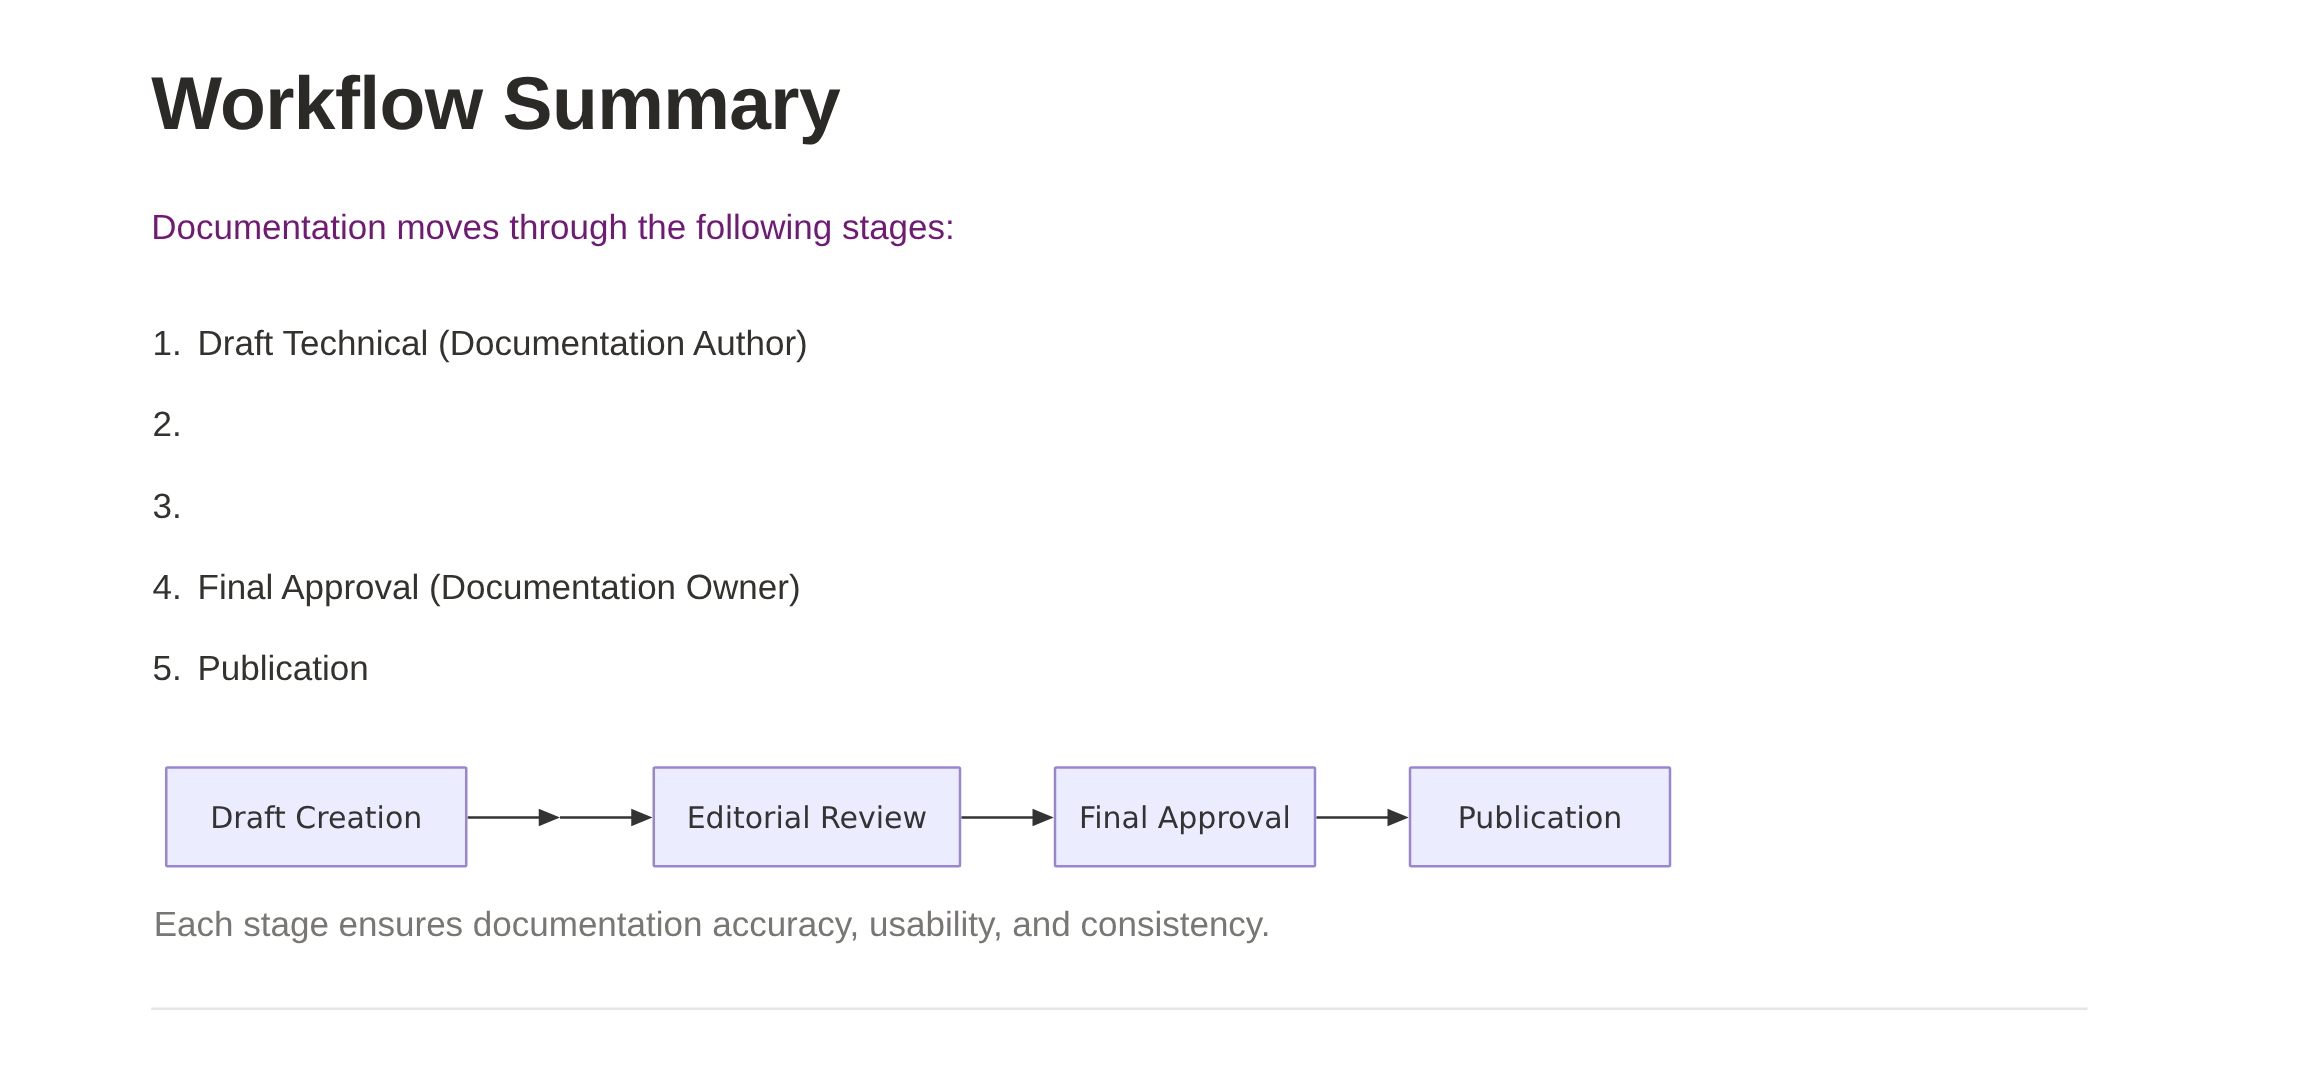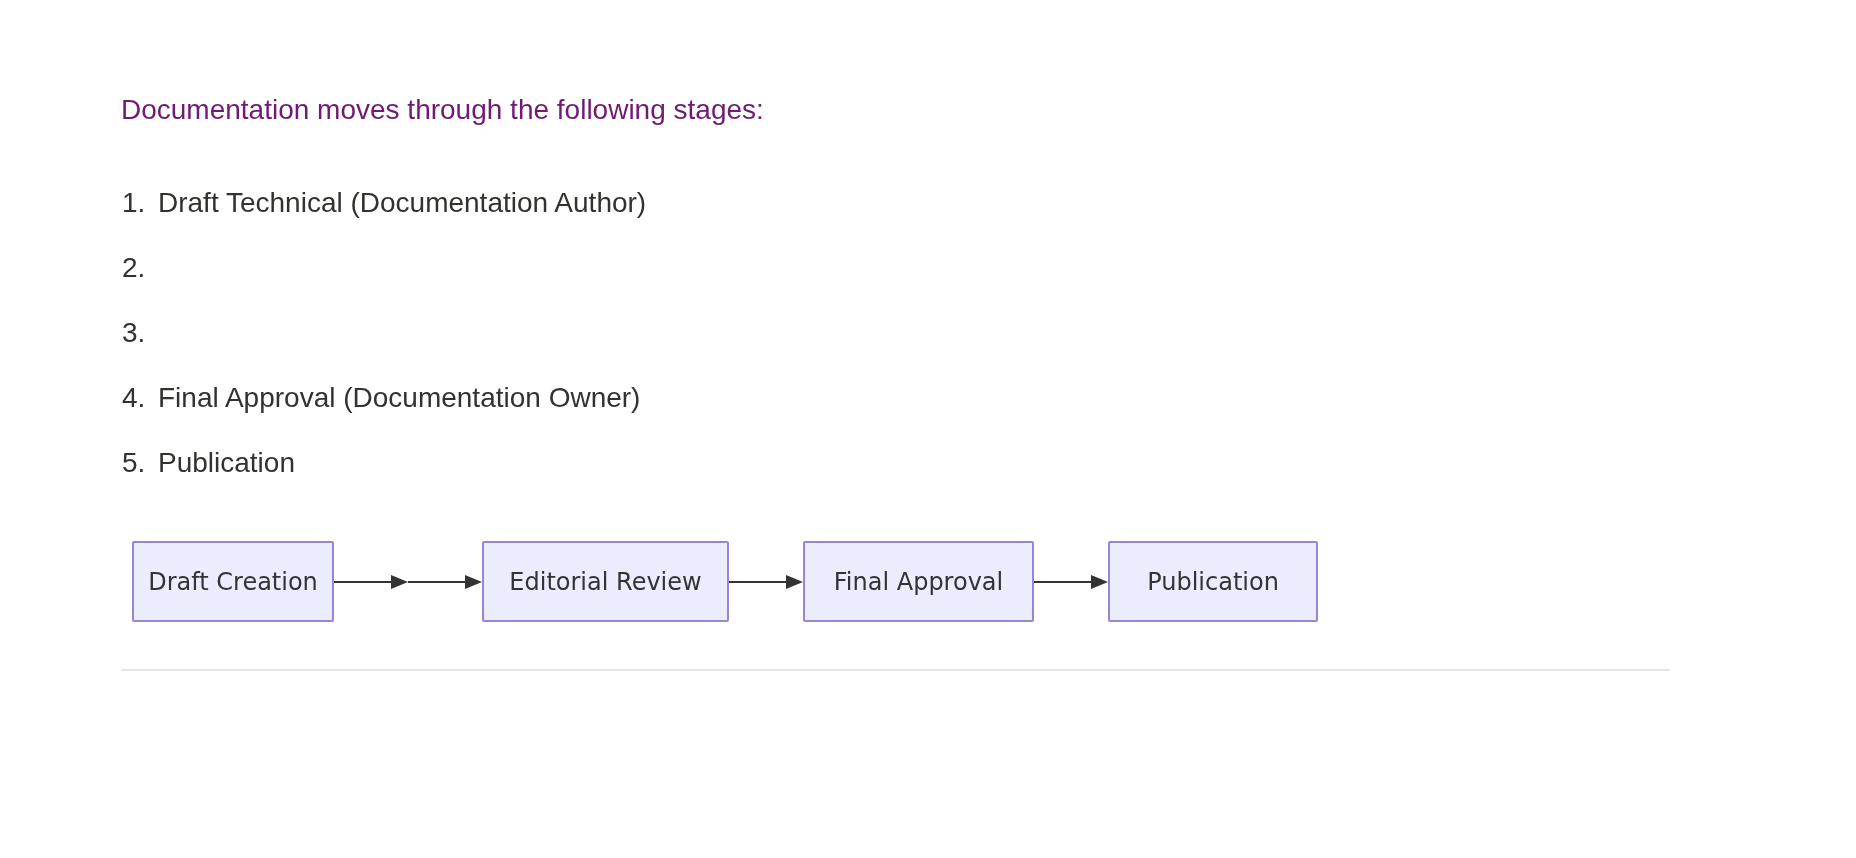--- a/index.html
+++ b/index.html
@@ -59,21 +59,21 @@
     border:2px solid #9a86cf;
     border-radius:2px;
     display:flex;
     align-items:center;
     justify-content:center;
     font-family:"DejaVu Sans", sans-serif;
     font-size:24px;
     color:#333333;
     white-space:nowrap;
   }
-  .w0{width:202px}.w1{width:273px}.w2{width:247px}.w3{width:231px}.w4{width:210px}
+  .w0{width:242px}.w1{width:273px}.w2{width:247px}.w3{width:210px}.w4{width:210px}
   .conn {
     flex:none;
     width:74px;
     display:flex;
     align-items:center;
   }
   .conn svg { display:block; }
   .caption {
     margin:26px 0 0 2px;
     font-size:28px;
@@ -84,20 +84,21 @@
     margin-top:47px;
     height:2px;
     background:#e5e5e4;
   }
 </style>
 </head>
 <body>
 
 <div class="content">
 
+  <h1 class="page-title">Workflow Summary</h1>
 
   <p class="intro">Documentation moves through the following stages:</p>
 
   <ol class="stages">
     <li>
       <span class="num">1.</span>
       <span class="txt">Draft Technical (Documentation Author)</span>
     </li>
     <li>
       <span class="num">2.</span>
@@ -139,16 +140,17 @@
     <div class="node w3">Final Approval</div>
     <div class="conn">
       <svg width="74" height="18" viewBox="0 0 74 18">
         <line x1="0" y1="9" x2="59" y2="9" stroke="#333333" stroke-width="2"></line>
         <path d="M57,2 L74,9 L57,16 Z" fill="#333333"></path>
       </svg>
     </div>
     <div class="node w4">Publication</div>
   </div>
 
+  <p class="caption">Each stage ensures documentation accuracy, usability, and consistency.</p>
 
   <div class="divider"></div>
 
 </div>
 
 </body></html>

